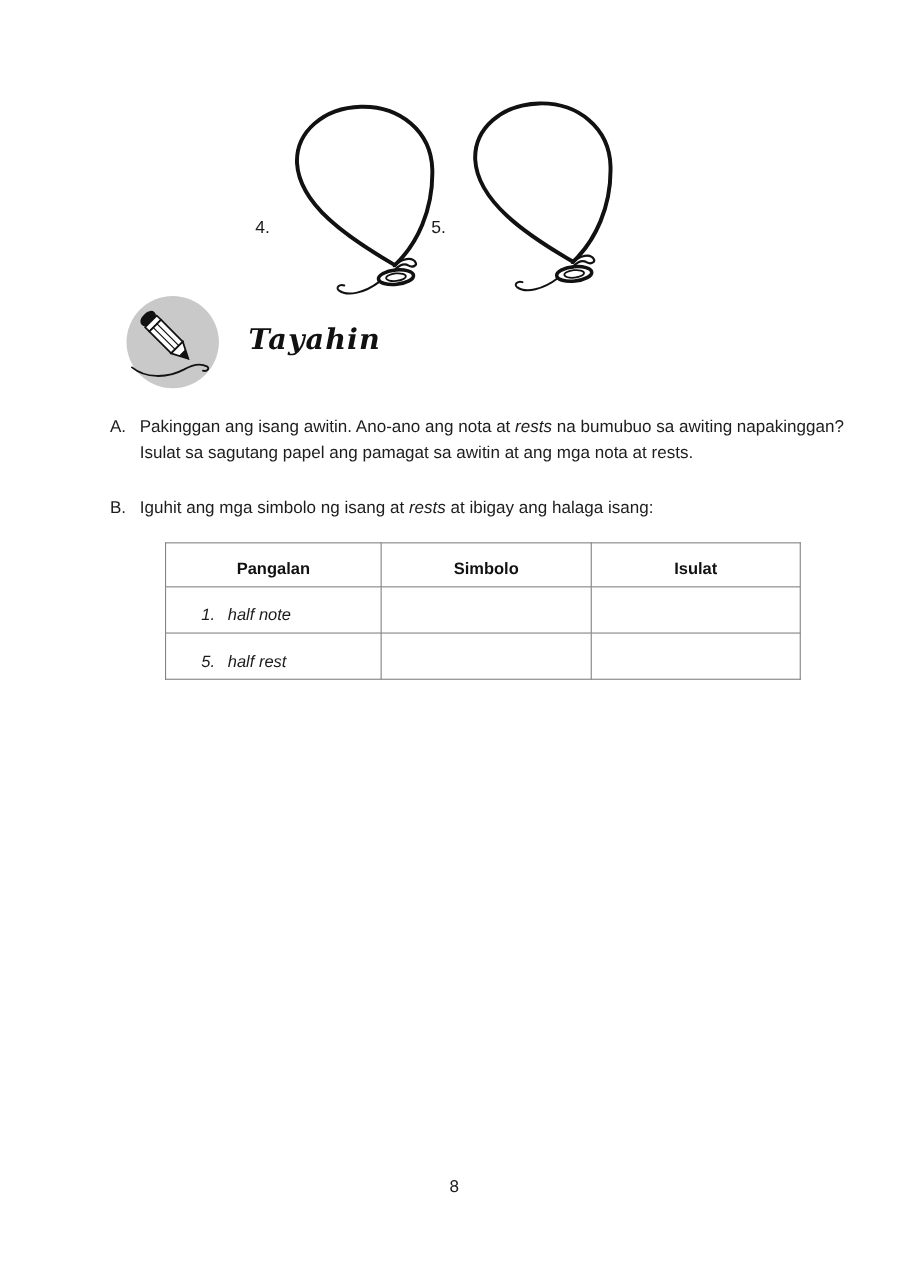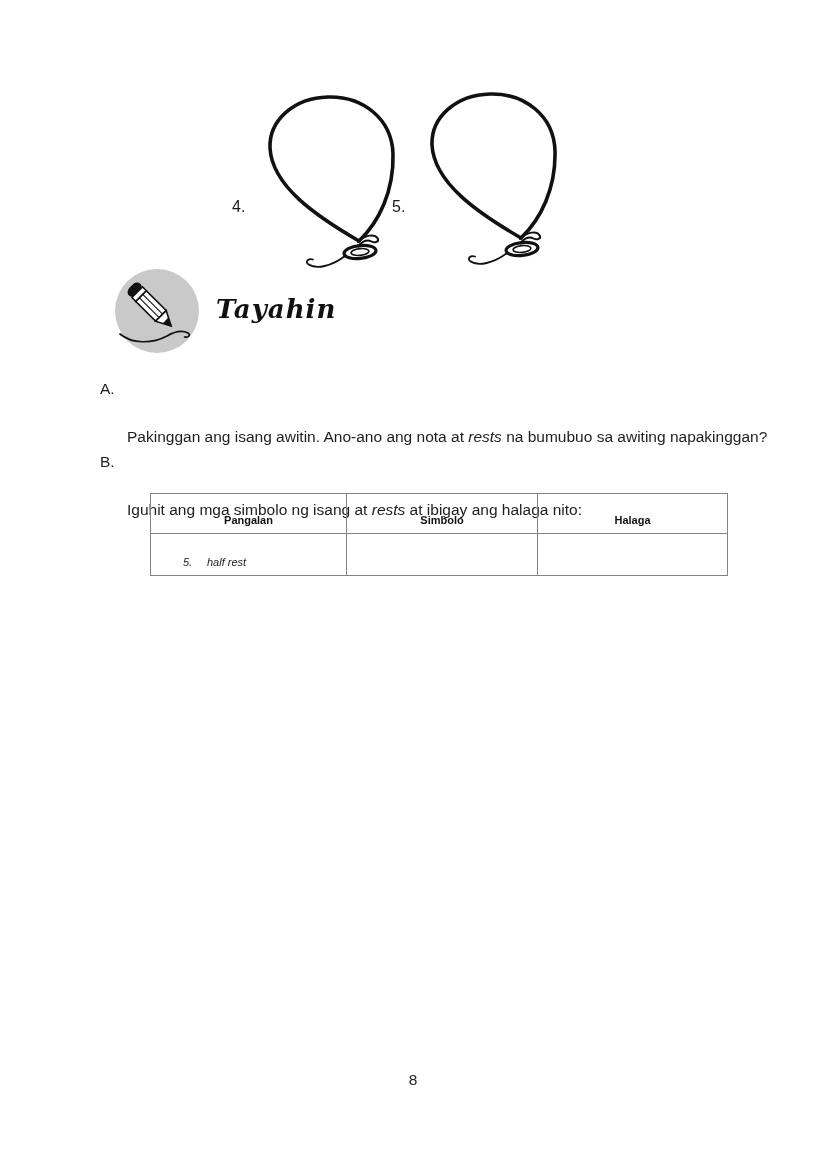--- a/index.html
+++ b/index.html
@@ -11,44 +11,44 @@
     color:#1c1c1c;
     overflow:hidden;
   }
   
   .balloons{position:absolute;left:220px;top:82px;width:390px;height:192px;}
   .balloons svg{display:block;}
   .balloon-label{font-family:"Liberation Sans",sans-serif;font-size:16px;fill:#1c1c1c;}
   
   .badge{position:absolute;left:112px;top:266px;width:90px;height:90px;}
   .section-title{
-    position:absolute;left:216px;top:294px;margin:0;
+    position:absolute;left:226px;top:294px;margin:0;
     font-family:"DejaVu Serif", serif;
     font-style:italic;font-weight:bold;
     font-size:26px;letter-spacing:1px;color:#111;
   }
   
   .para{position:absolute;left:100px;display:flex;font-size:15.5px;line-height:23px;color:#1d1d1d;}
   .para-a{top:377px;}
   .para-b{top:450px;}
   .para .marker{flex:0 0 27px;}
   .para .ptext{width:660px;}
-  .pline{display:block;white-space:nowrap;margin-top:48px;}
+  .pline{display:block;white-space:nowrap;}
   
   .qtable{
     position:absolute;left:150px;top:493px;
     border-collapse:collapse;table-layout:fixed;
     width:577px;
   }
   .qtable col.c1{width:196px;}
   .qtable col.c2{width:191px;}
   .qtable col.c3{width:190px;}
   .qtable th,.qtable td{
     border:1.4px solid #838383;
-    font-size:11px;
+    font-size:15px;
     vertical-align:bottom;
     padding:0 0 7px 0;
     box-sizing:border-box;
   }
   .qtable th{height:40px;font-weight:bold;text-align:center;color:#111;}
   .qtable td{height:42px;}
   .qtable tr:nth-child(4) td{height:46px;}
   .qtable tr:nth-child(5) td{height:43px;}
   .name-cell{font-style:italic;text-align:left;padding-left:32px !important;}
   .name-cell .row-num{display:inline-block;min-width:13px;margin-right:11px;}
@@ -98,44 +98,50 @@
       <path d="M 8,68 C 20,78 40,78 55,70 C 62,66 70,64 76,67 c 3,1.8 0.5,5 -3.5,4" fill="none" stroke="#111" stroke-width="1.7" stroke-linecap="round"></path>
     </svg>
   </div>
 
   <h1 class="section-title">Tayahin</h1>
 
   <div class="para para-a">
     <span class="marker">A.</span>
     <div class="ptext">
       <span class="pline"><span>Pakinggan ang isang awitin. Ano-ano ang nota at </span><i>rests</i><span> na bumubuo sa awiting napakinggan?</span></span>
+      <span class="pline">Isulat sa sagutang papel ang pamagat sa awitin at ang mga nota at rests.</span>
     </div>
   </div>
 
   <div class="para para-b">
     <span class="marker">B.</span>
     <div class="ptext">
-      <span class="pline"><span>Iguhit ang mga simbolo ng isang at </span><i>rests</i><span> at ibigay ang halaga nito:</span></span>
+      <span class="pline"><span>Iguhit ang mga simbolo ng isang at </span><i>rests</i><span> at ibigay ang halaga isang:</span></span>
     </div>
   </div>
 
   <table class="qtable">
     <colgroup>
         <col class="c1">
         <col class="c2">
         <col class="c3">
       </colgroup>
     <thead>
       <tr>
         <th>Pangalan</th>
         <th>Simbolo</th>
-        <th>Halaga</th>
+        <th>Isulat</th>
       </tr>
     </thead>
     <tbody>
+      <tr>
+        <td class="name-cell"><span class="row-num">1.</span><span>half note</span></td>
+        <td></td>
+        <td></td>
+      </tr>
       <tr>
         <td class="name-cell"><span class="row-num">5.</span><span>half rest</span></td>
         <td></td>
         <td></td>
       </tr>
     </tbody>
   </table>
 
   <div class="page-number">8</div>
 

